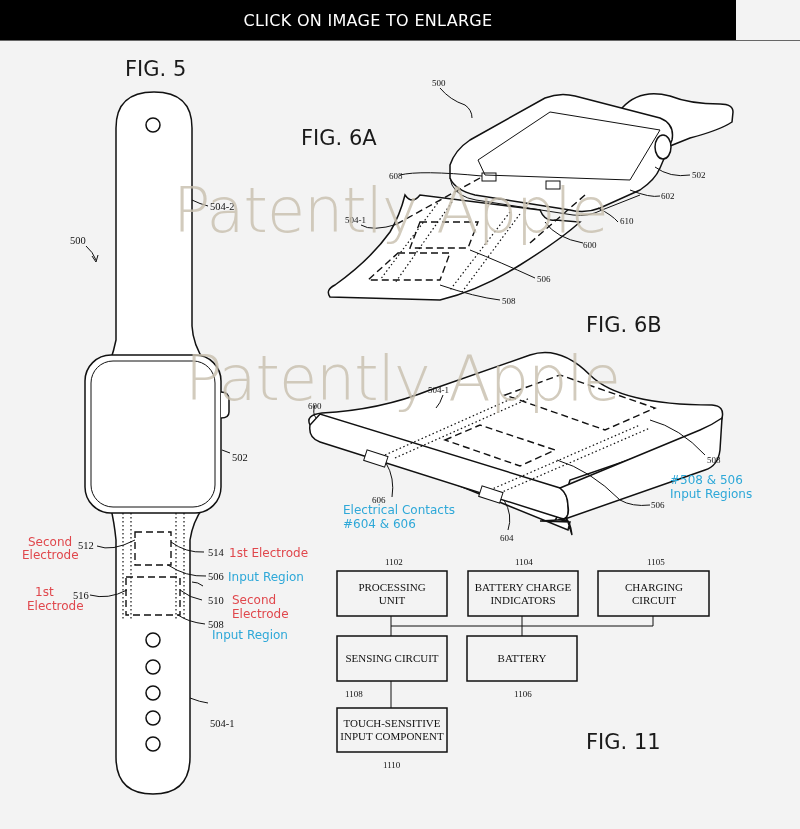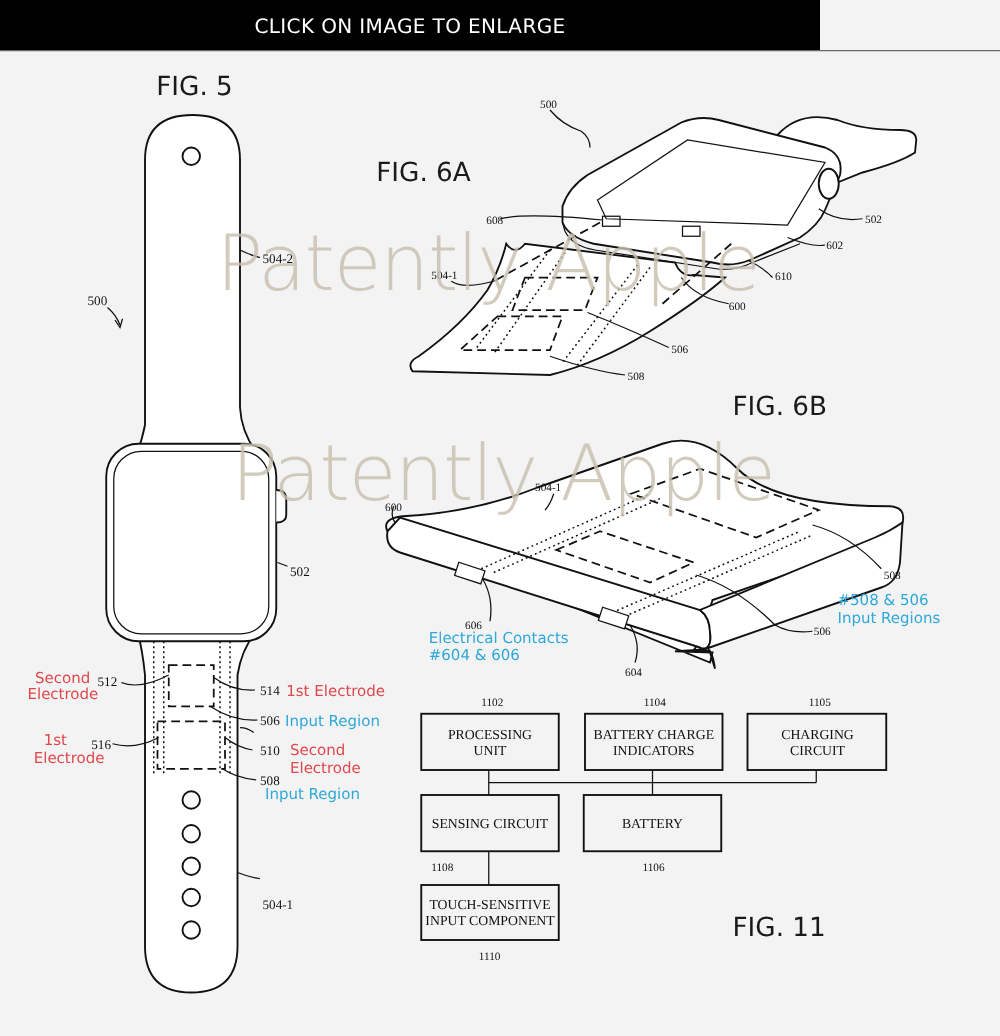--- a/index.html
+++ b/index.html
@@ -3,21 +3,21 @@
 <meta charset="utf-8">
 <style>
   html, body { margin: 0; padding: 0; }
   body {
     width: 800px; height: 829px; overflow: hidden;
     background: #f3f3f3;
     font-family: "DejaVu Sans", sans-serif;
     position: relative;
   }
   .banner {
-    position: absolute; left: 0; top: 0; width: 656px; height: 40px;
+    position: absolute; left: 0; top: 0; width: 736px; height: 40px;
     background: #000; color: #fff;
     display: flex; align-items: center; justify-content: center;
     font-family: "DejaVu Sans", sans-serif; font-size: 16px; letter-spacing: 0.3px;
     cursor: pointer;
   }
   .banner-rule { position:absolute; left:0; top:40px; width:800px; height:1px; background:#666; }
   .canvas { position: absolute; left: 0; top: 0; width: 800px; height: 829px; }
   svg text { font-family: "Liberation Serif", serif; }
   .fig-label { font-family: "DejaVu Sans", sans-serif; font-size: 21px; fill: #1a1a1a; }
   .ref { font-family: "Liberation Serif", serif; font-size: 10.5px; fill: #111; }

